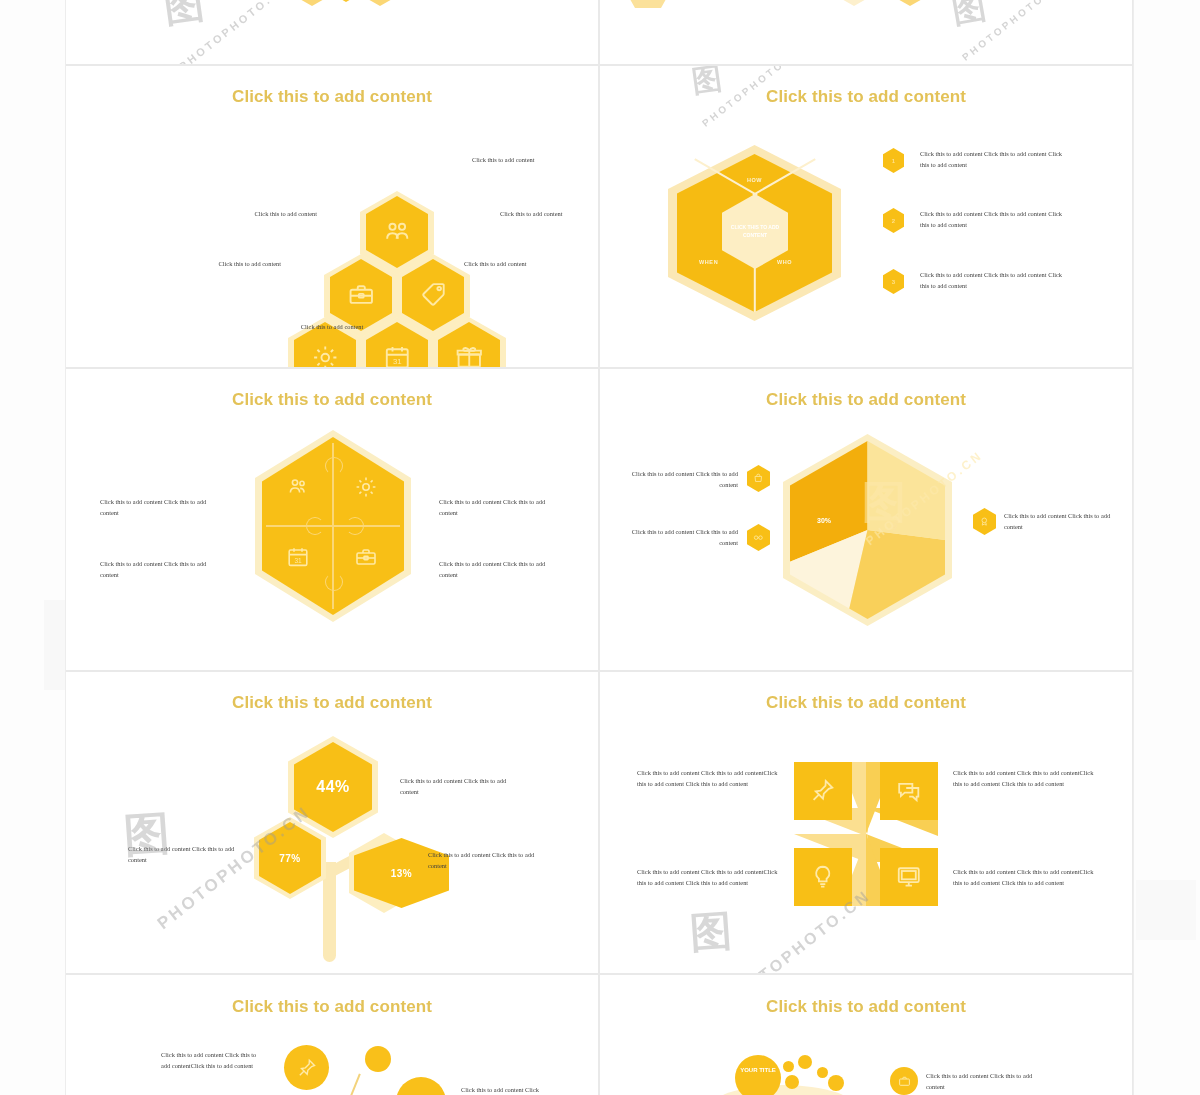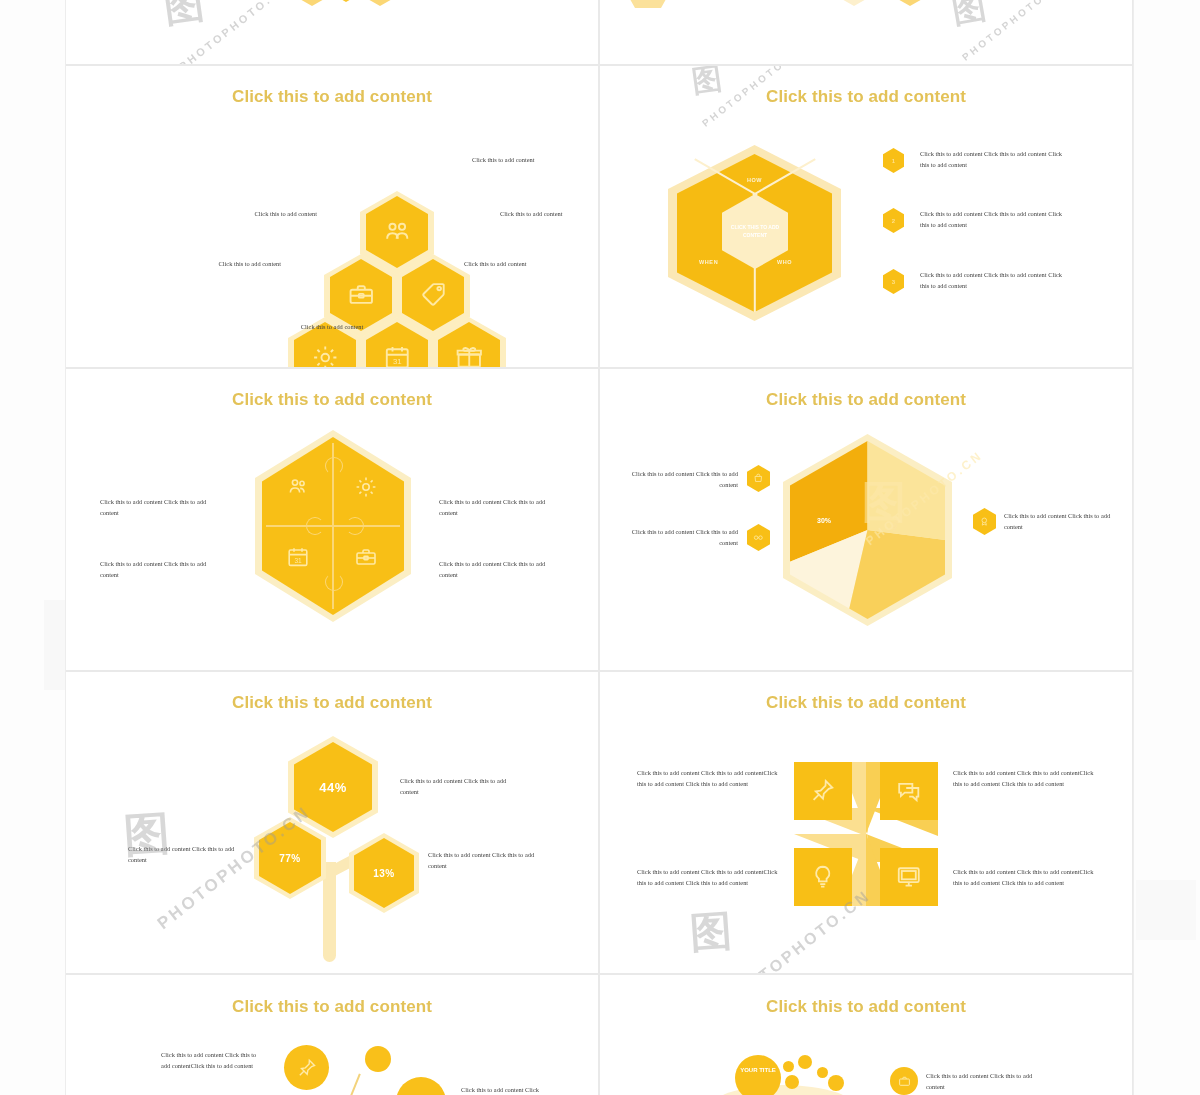--- a/index.html
+++ b/index.html
@@ -67,21 +67,21 @@
   }
   .hexico svg{width:46%;height:46%;}
   .hexnum{
     position:absolute;left:0;top:0;width:100%;height:100%;
     display:flex;align-items:center;justify-content:center;
     color:#ffe08a;font-size:6px;font-weight:bold;
   }
   .hexpct{
     position:absolute;left:0;top:0;width:100%;height:100%;
     display:flex;align-items:center;justify-content:center;
-    color:#ffffff;font-size:13px;font-weight:bold;letter-spacing:.5px;
+    color:#ffffff;font-size:16px;font-weight:bold;letter-spacing:.5px;
   }
 
   
   .cube-wrap{position:absolute;}
   .cube-halo{position:absolute;inset:-9px;background:#fbe8b5;
     clip-path:polygon(50% 0%,100% 25%,100% 75%,50% 100%,0% 75%,0% 25%);}
   .cube-base{position:absolute;inset:0;background:#f6bb12;
     clip-path:polygon(50% 0%,100% 25%,100% 75%,50% 100%,0% 75%,0% 25%);}
   .cube-seam{position:absolute;background:#fdf0cd;}
   .cube-core{position:absolute;background:#fdeec4;
@@ -381,21 +381,21 @@
     <div class="hex" style="left:228px;top:70px;width:78px;height:90px;">
       <div class="hexpct">44%</div>
     </div>
 
     <div class="hex halo" style="left:188px;top:145px;width:72px;height:82px;"></div>
     <div class="hex" style="left:193px;top:150px;width:62px;height:72px;">
       <div class="hexpct" style="font-size:10px;">77%</div>
     </div>
 
     <div class="hex halo" style="left:283px;top:161px;width:70px;height:80px;"></div>
-    <div class="hex" style="left:288px;top:166px;width:60px;height:70px;">
+    <div class="hex" style="left:288px;top:166px;width:60px;height:70px;padding-left:35px;">
       <div class="hexpct" style="font-size:10px;">13%</div>
     </div>
 
     <span class="body-txt" style="left:334px;top:104px;width:118px;">Click this to add content  Click this to add content</span>
     <span class="body-txt" style="left:62px;top:172px;width:118px;">Click this to add content  Click this to add content</span>
     <span class="body-txt" style="left:362px;top:178px;width:118px;">Click this to add content  Click this to add content</span>
 
     <div class="wm-seal" style="left:58px;top:132px;font-size:46px;transform:rotate(-4deg);">图</div>
     <div class="wm-txt" style="left:74px;top:186px;font-size:17px;">PHOTOPHOTO.CN</div>
   </div>

